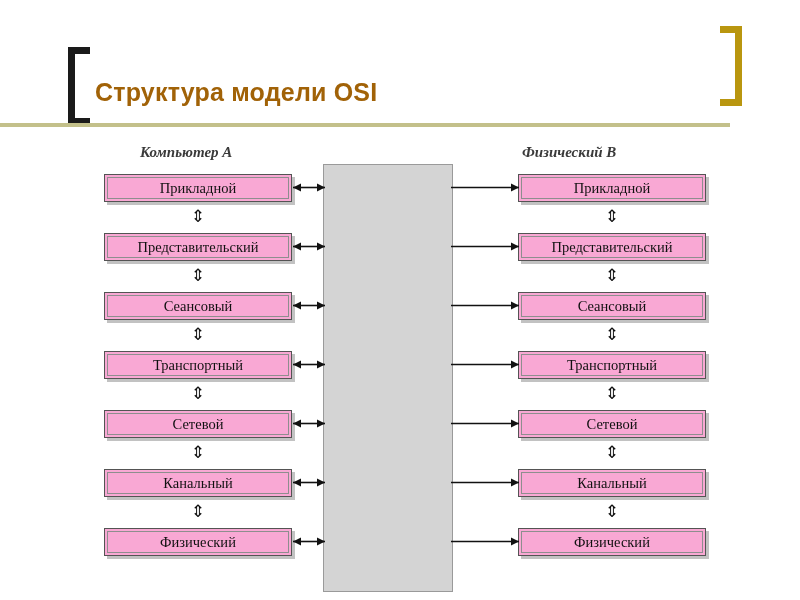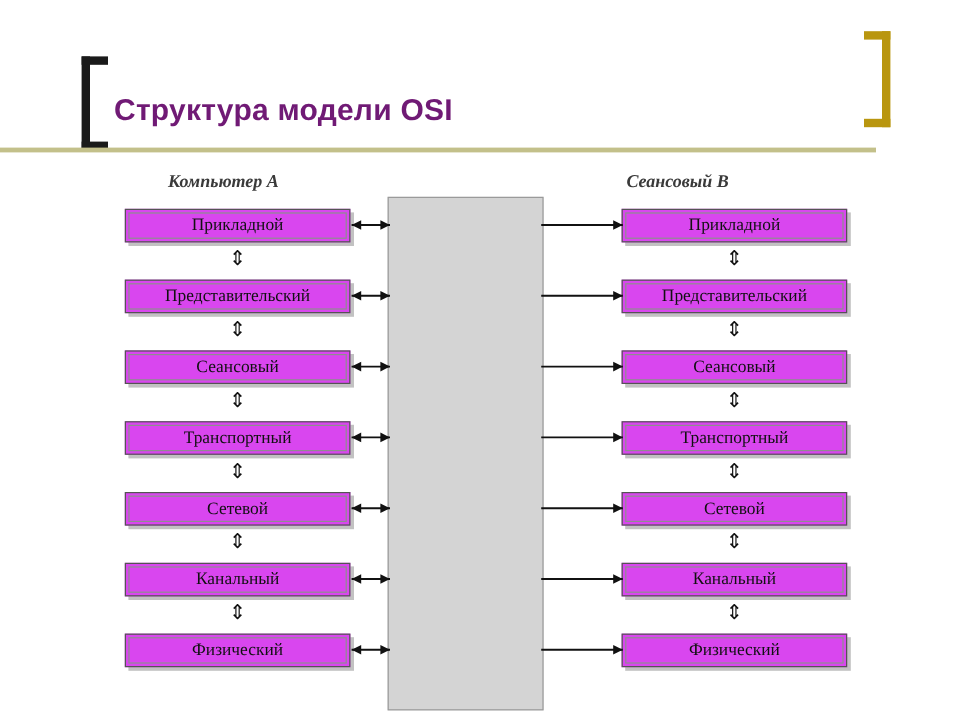--- a/index.html
+++ b/index.html
@@ -45,21 +45,21 @@
     width: 730px;
     height: 4px;
     background: #c3c08a;
   }
   .slide-title {
     position: absolute;
     left: 95px;
     top: 78px;
     font-size: 25px;
     font-weight: bold;
-    color: #701a75;
+    color: #a16207;
     letter-spacing: 0.2px;
     white-space: nowrap;
   }
 
   
   .diagram {
     position: absolute;
     left: 0;
     top: 132px;
     width: 800px;
@@ -101,21 +101,21 @@
     font-size: 14px;
     color: #1d1d1d;
     line-height: 1.25;
   }
 
   
   .layer {
     position: absolute;
     width: 188px;
     height: 28px;
-    background: #d946ef;
+    background: #f9a8d4;
     border: 1px solid #545454;
     box-sizing: border-box;
     box-shadow: 3px 3px 0 rgba(120,120,120,0.45);
     display: flex;
     align-items: center;
     justify-content: center;
     font-family: "Liberation Serif", serif;
     font-size: 14.5px;
     color: #111111;
     white-space: nowrap;
@@ -155,21 +155,21 @@
 <body>
 
 <div class="bracket-left"></div>
 <div class="bracket-right"></div>
 <div class="header-rule"></div>
 <div class="slide-title">Структура модели OSI</div>
 
 <div class="diagram">
 
   <div class="col-title left">Компьютер A</div>
-  <div class="col-title right">Сеансовый B</div>
+  <div class="col-title right">Физический B</div>
 
   <div class="virtual-band"></div>
 
   <div class="col-left">
     <div class="layer" style="top:42px">Прикладной</div>
     <div class="vArrow" style="top:72px">⇕</div>
     <div class="layer" style="top:101px">Представительский</div>
     <div class="vArrow" style="top:131px">⇕</div>
     <div class="layer" style="top:160px">Сеансовый</div>
     <div class="vArrow" style="top:190px">⇕</div>

